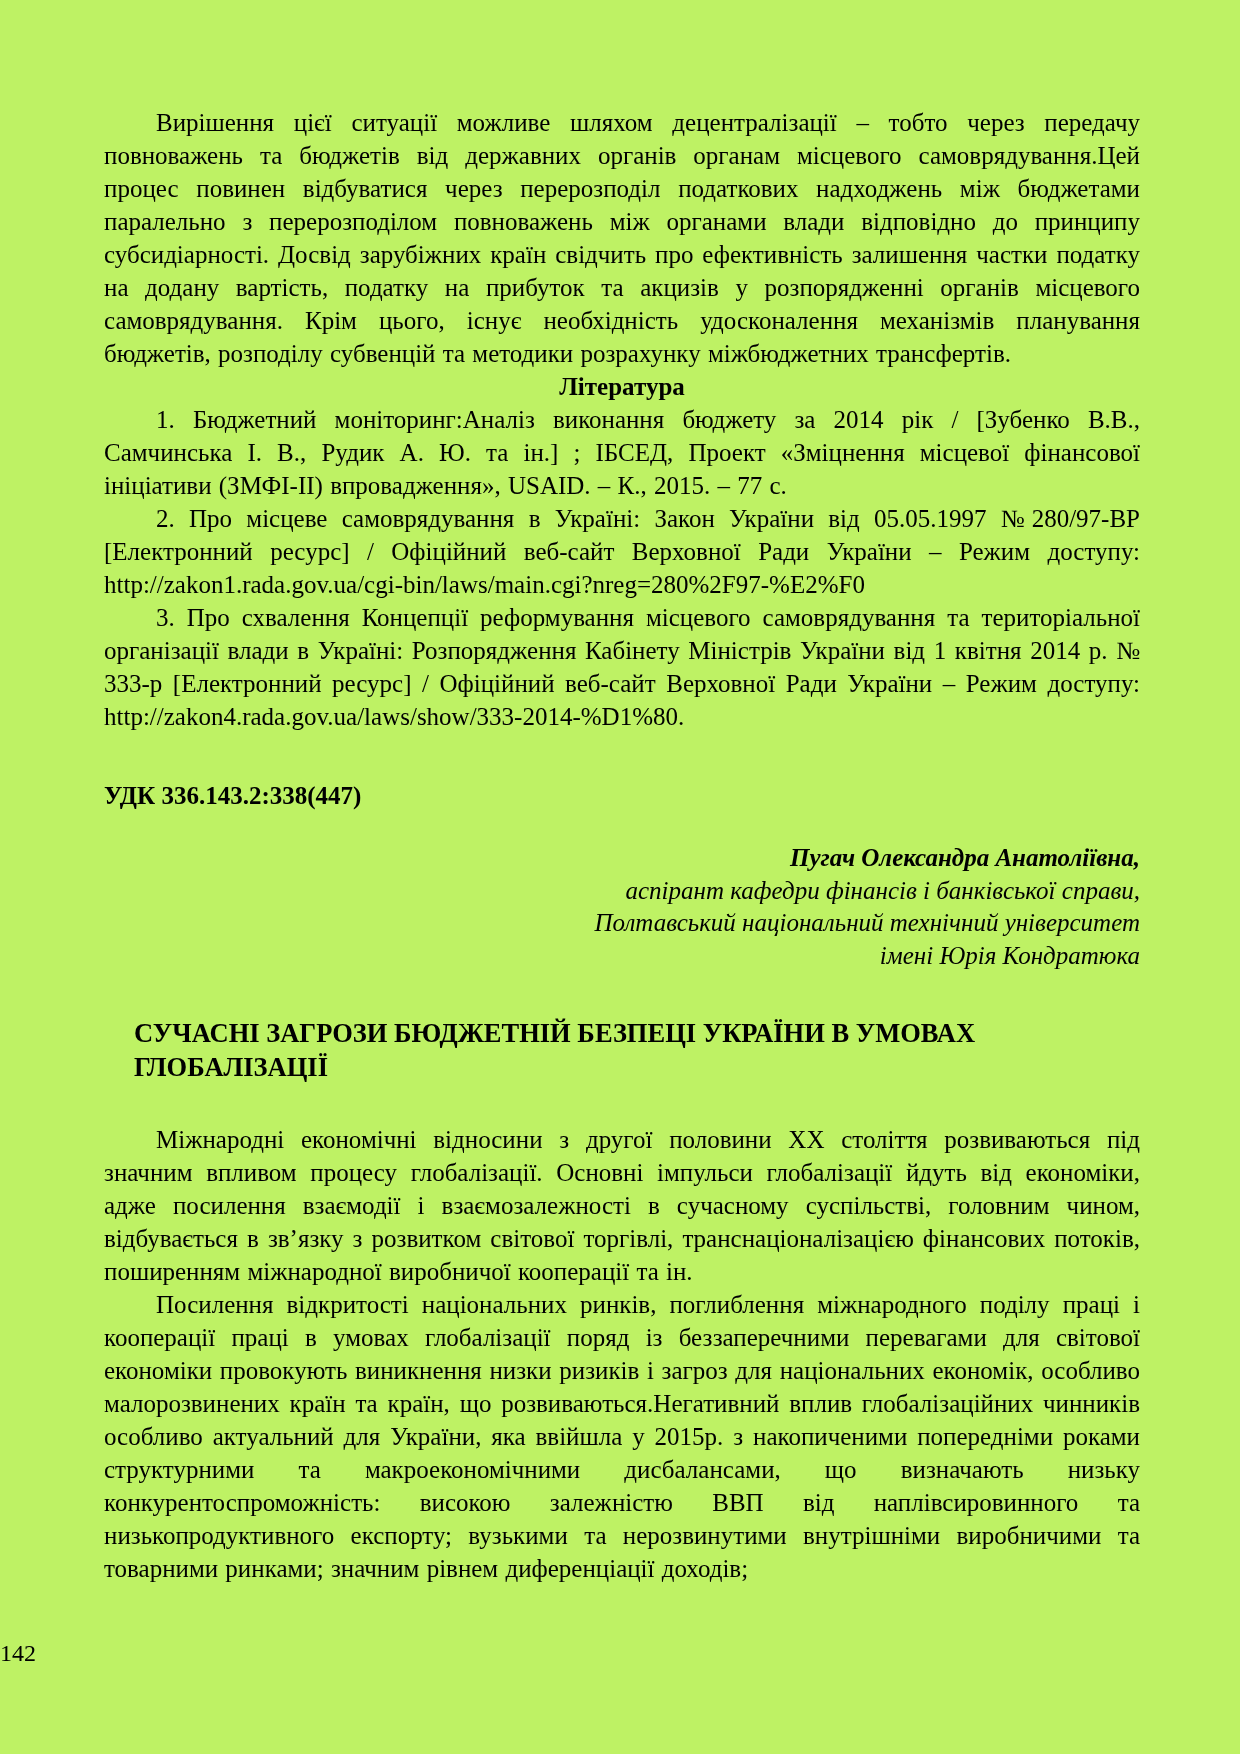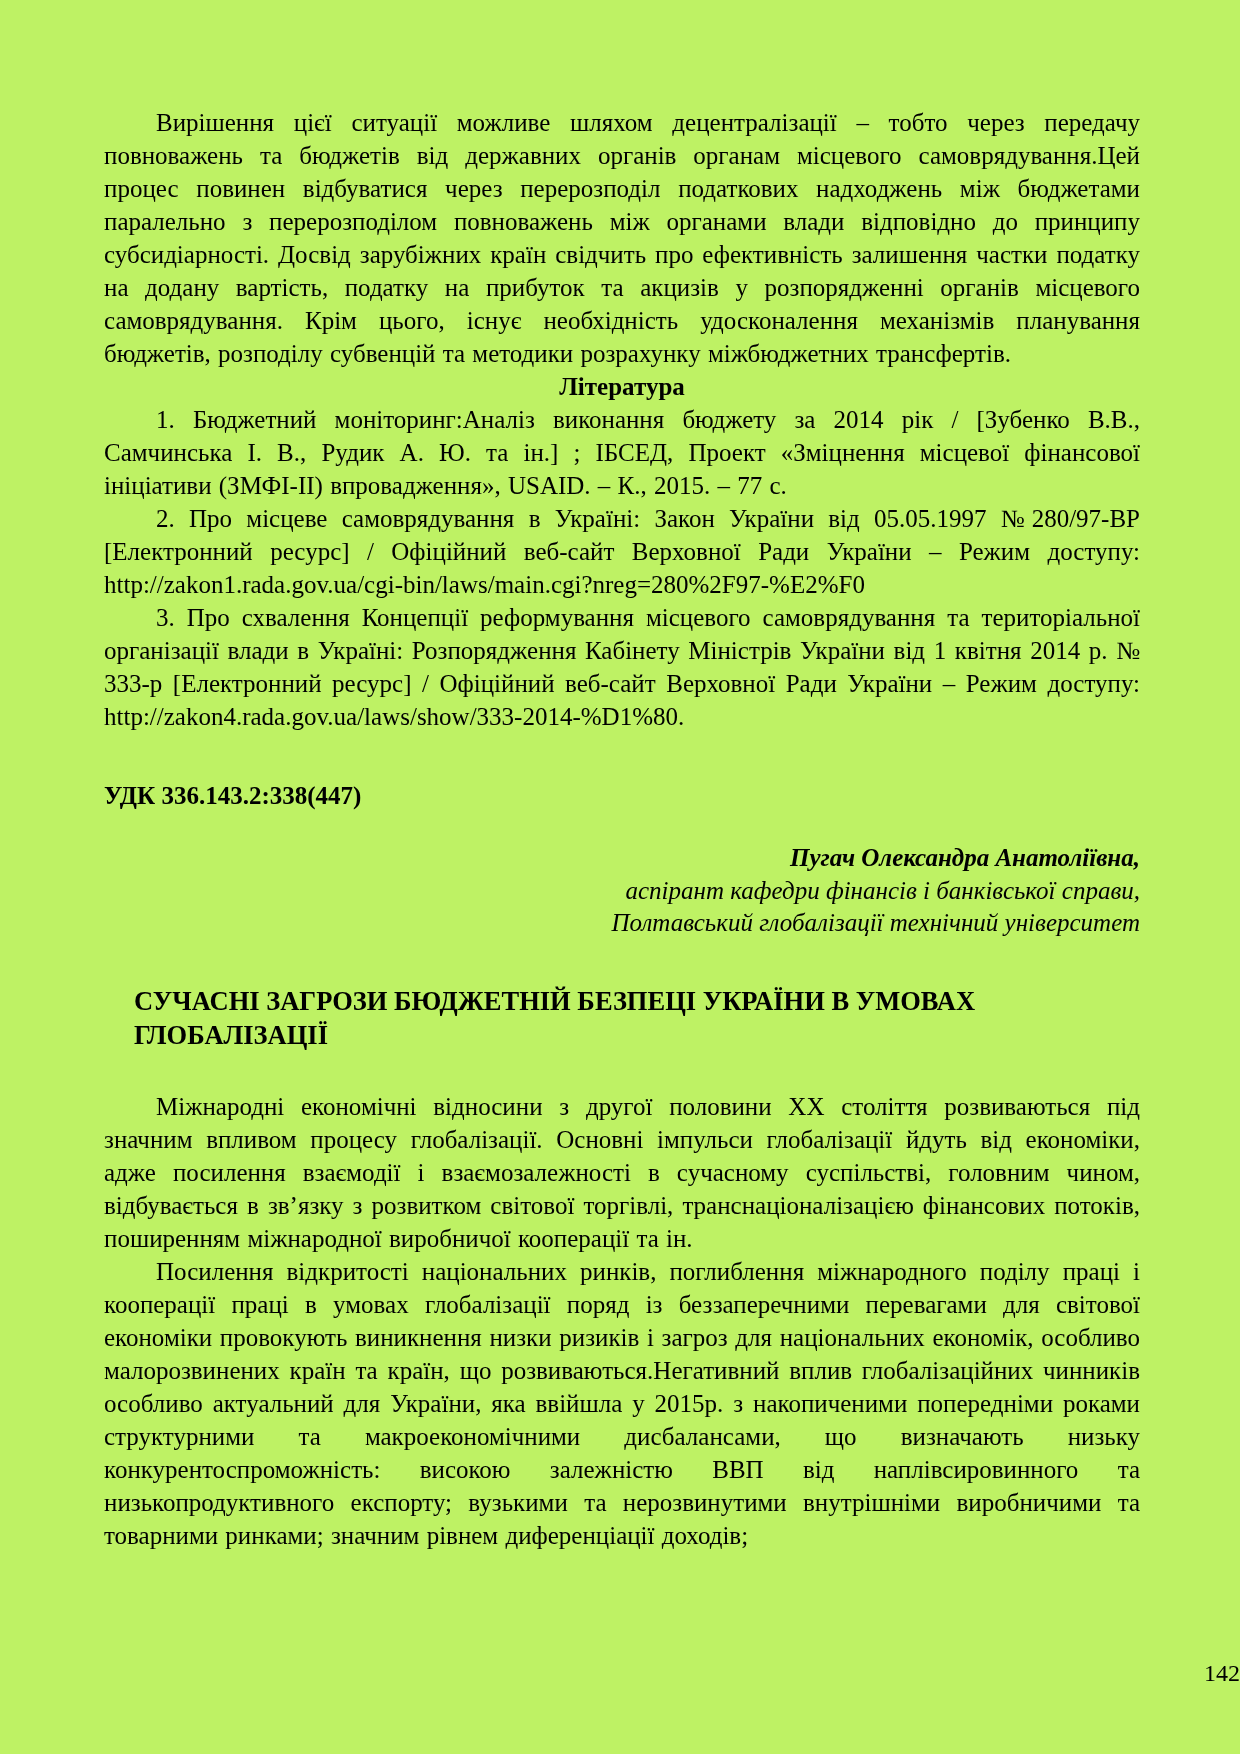--- a/index.html
+++ b/index.html
@@ -44,23 +44,23 @@
   .article-title {
     margin:44px 30px 38px 30px;
     text-align:left;
     font-weight:bold;
     font-size:26.5px;
     line-height:1.3;
   }
   .body-para { margin:0; text-align:justify; text-indent:52px; word-spacing:1px; }
   .page-number {
     position:absolute;
-    left:0; bottom:64px;
+    left:0; bottom:84px;
     width:100%;
-    text-align:right;
+    text-align:left;
     font-size:24px;
   }
 </style>
 </head>
 <body>
 
 <div class="page">
 
   <p class="para">Вирішення цієї ситуації можливе шляхом децентралізації – тобто через передачу повноважень та бюджетів від державних органів органам місцевого самоврядування.Цей процес повинен відбуватися через перерозподіл податкових надходжень між бюджетами паралельно з перерозподілом повноважень між органами влади відповідно до принципу субсидіарності. Досвід зарубіжних країн свідчить про ефективність залишення частки податку на додану вартість, податку на прибуток та акцизів у розпорядженні органів місцевого самоврядування. Крім цього, існує необхідність удосконалення механізмів планування бюджетів, розподілу субвенцій та методики розрахунку міжбюджетних трансфертів.</p>
 
@@ -70,21 +70,22 @@
     <p class="ref">1. Бюджетний моніторинг:Аналіз виконання бюджету за 2014 рік / [Зубенко В.В., Самчинська І. В., Рудик А. Ю. та ін.] ; ІБСЕД, Проект «Зміцнення місцевої фінансової ініціативи (ЗМФІ-ІІ) впровадження», USAID. – К., 2015. – 77 с.</p>
     <p class="ref">2. Про місцеве самоврядування в Україні: Закон України від 05.05.1997 №280/97-ВР [Електронний ресурс] / Офіційний веб-сайт Верховної Ради України – Режим доступу: http://zakon1.rada.gov.ua/cgi-bin/laws/main.cgi?nreg=280%2F97-%E2%F0</p>
     <p class="ref">3. Про схвалення Концепції реформування місцевого самоврядування та територіальної організації влади в Україні: Розпорядження Кабінету Міністрів України від 1 квітня 2014 р. № 333-р  [Електронний ресурс] / Офіційний веб-сайт Верховної Ради України – Режим доступу: http://zakon4.rada.gov.ua/laws/show/333-2014-%D1%80.</p>
   </div>
 
   <p class="udc">УДК 336.143.2:338(447)</p>
 
   <div class="author-block">
     <div class="author-name">Пугач Олександра Анатоліївна,</div>
     <div>аспірант кафедри фінансів і банківської справи,</div>
-    <div>Полтавський глобалізації технічний університет</div>
+    <div>Полтавський національний технічний університет</div>
+    <div>імені Юрія Кондратюка</div>
   </div>
 
   <h1 class="article-title">СУЧАСНІ ЗАГРОЗИ БЮДЖЕТНІЙ БЕЗПЕЦІ УКРАЇНИ В УМОВАХ ГЛОБАЛІЗАЦІЇ</h1>
 
   <div>
     <p class="body-para">Міжнародні економічні відносини з другої половини ХХ століття розвиваються під значним впливом процесу глобалізації. Основні імпульси глобалізації йдуть від економіки, адже посилення взаємодії і взаємозалежності в сучасному суспільстві, головним чином, відбувається в зв’язку з розвитком світової торгівлі, транснаціоналізацією фінансових потоків, поширенням міжнародної виробничої кооперації та ін.</p>
     <p class="body-para">Посилення відкритості національних ринків, поглиблення міжнародного поділу праці і кооперації праці в умовах глобалізації поряд із беззаперечними перевагами для світової економіки провокують виникнення низки ризиків і загроз для національних економік, особливо малорозвинених країн та країн, що розвиваються.Негативний вплив глобалізаційних чинників особливо актуальний для України, яка ввійшла у 2015р. з накопиченими попередніми роками структурними та макроекономічними дисбалансами, що визначають низьку конкурентоспроможність: високою залежністю ВВП від наплівсировинного та низькопродуктивного експорту; вузькими та нерозвинутими внутрішніми виробничими та товарними ринками; значним рівнем диференціації доходів;</p>
   </div>
 
   <div class="page-number">142</div>

